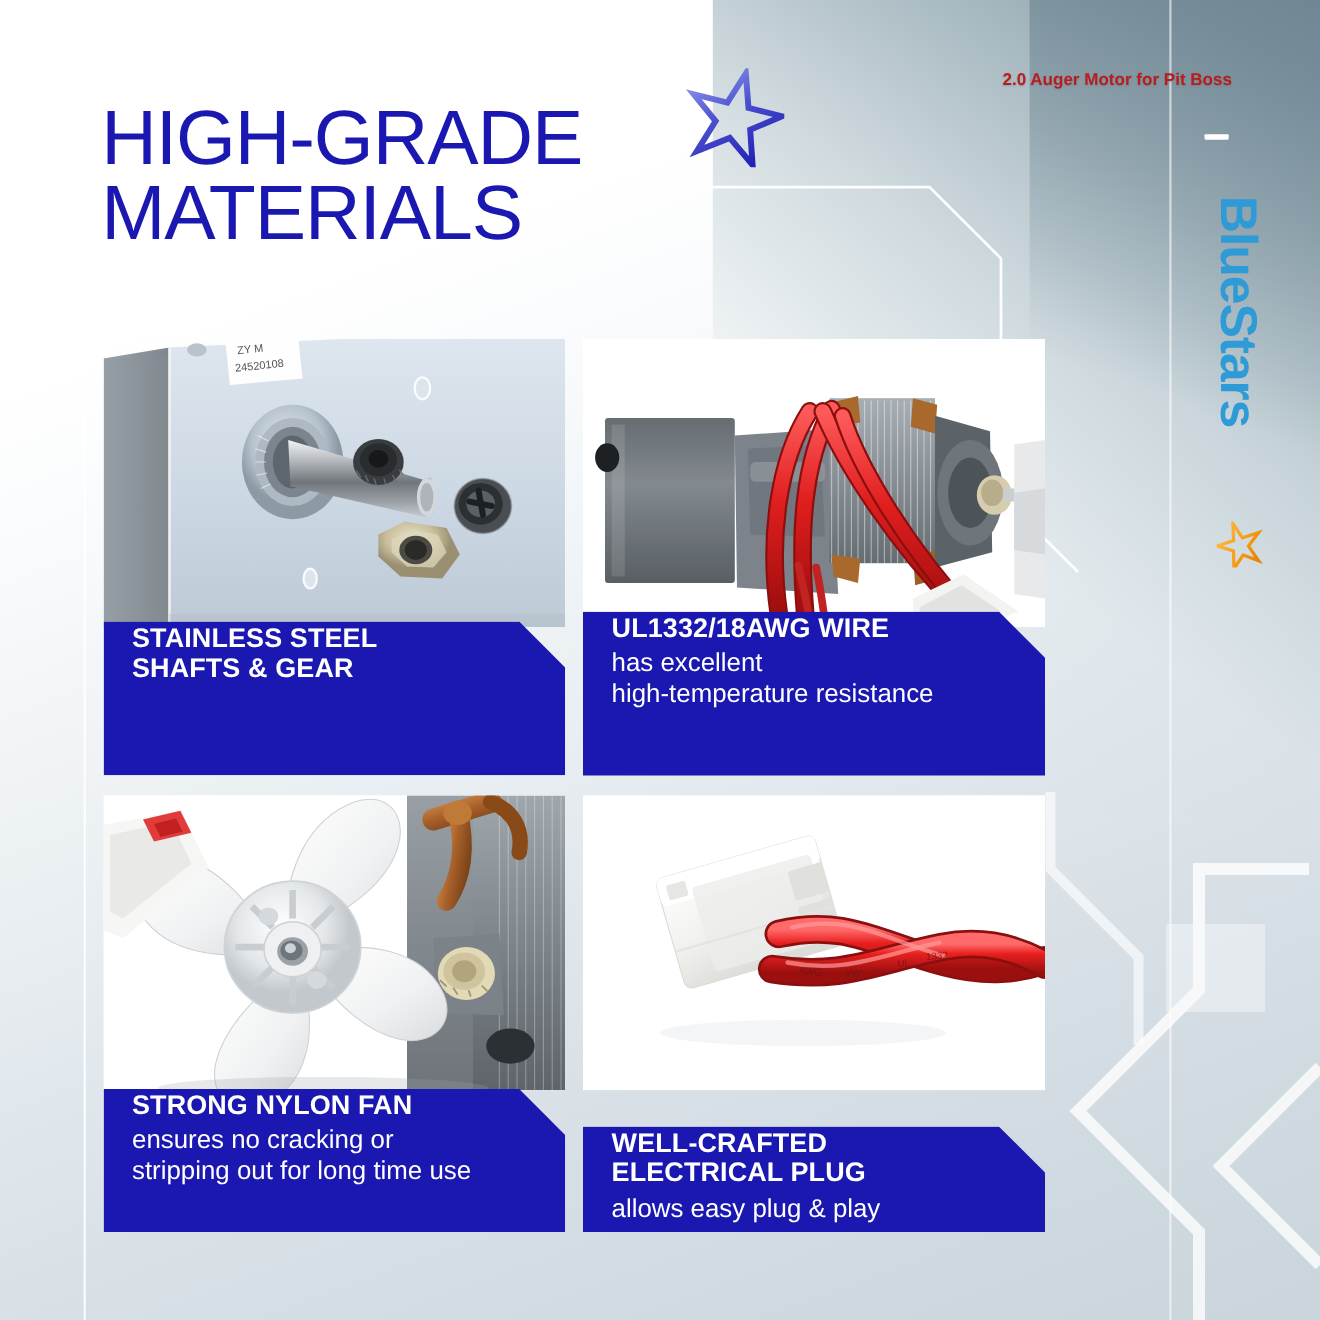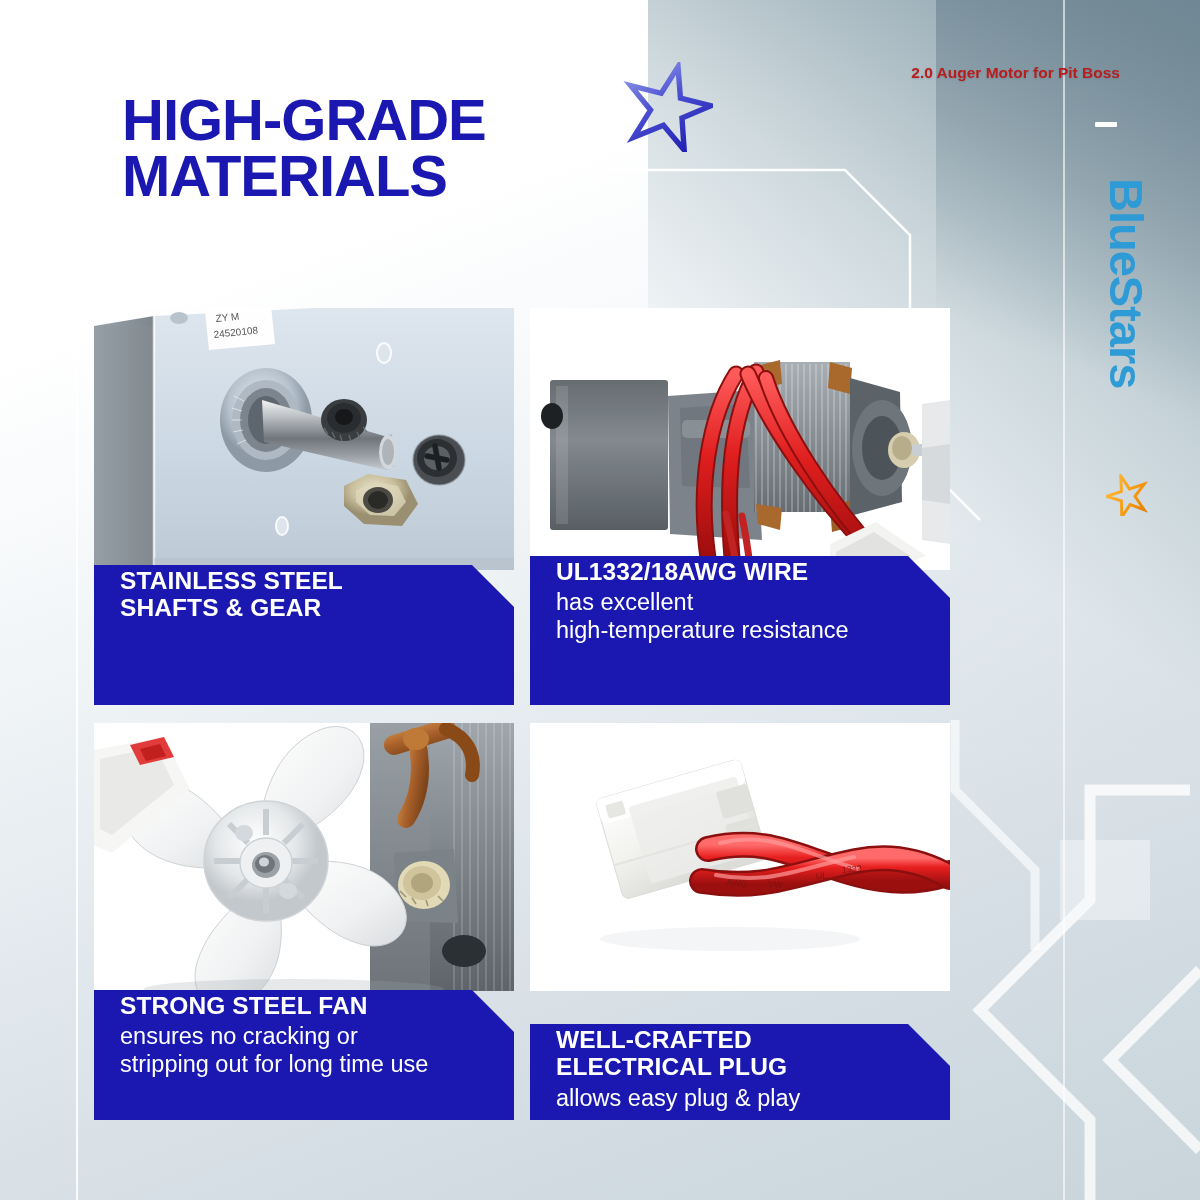--- a/index.html
+++ b/index.html
@@ -41,24 +41,24 @@
   .vline.b{left:1063px;background:rgba(255,255,255,.6);}
   
   .chev{position:absolute;opacity:.85;}
   .chev svg{display:block;}
   
   .elbow{position:absolute;left:600px;top:120px;}
   .elbow svg{display:block;}
 
   
   .headline{
-    position:absolute; left:122px; top:92px;
+    position:absolute; left:92px; top:92px;
     color:#1A18B0;
-    font-weight:bold;
-    font-size:58px;
+    font-weight:normal;
+    font-size:70px;
     line-height:.97;
     letter-spacing:-1px;
     white-space:pre-line;
     z-index:6;
   }
   .star-deco{position:absolute;left:623px;top:62px;z-index:5;}
 
   
   .product-label{
     position:absolute; right:80px; top:62px;
@@ -463,21 +463,21 @@
             <path d="M6 36 L62 24 L80 62 L18 112 L6 106 Z" fill="#e9eae8"></path>
             <path d="M36 22 L70 14 L80 34 L46 42 Z" fill="#e23b3b"></path>
             <path d="M46 26 L66 21 L72 33 L52 38 Z" fill="#c21f1f"></path>
           </g>
 
           <ellipse cx="200" cy="266" rx="150" ry="10" fill="#9aa3ab" opacity=".25"></ellipse>
         </svg>
       </div>
     </div>
     <div class="panel p3">
-      <div class="t">STRONG STEEL FAN</div>
+      <div class="t">STRONG NYLON FAN</div>
       <div class="s">ensures no cracking or
 stripping out for long time use</div>
     </div>
   </div>
 
   <div class="card r2">
     <div class="photo">
       <div class="ph">
         <svg viewBox="0 0 420 268" preserveAspectRatio="xMidYMid slice">
           <defs>

